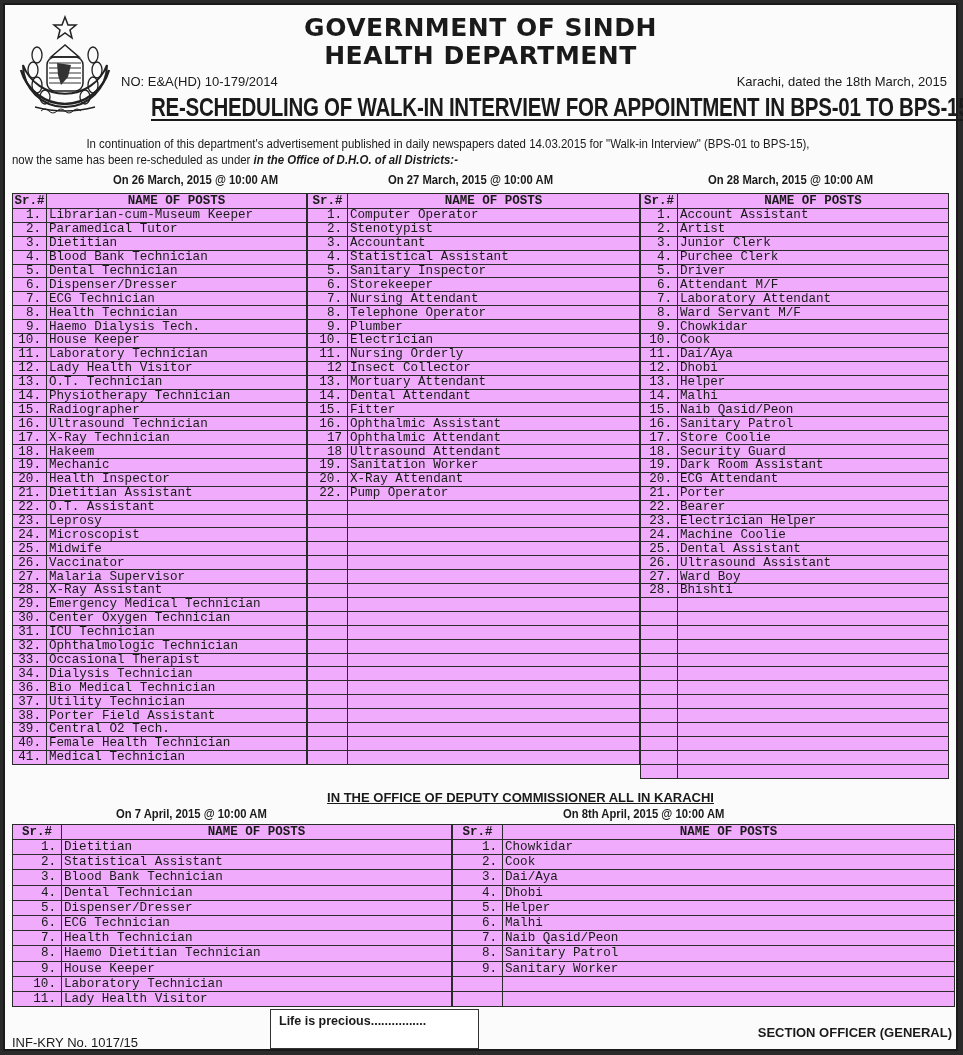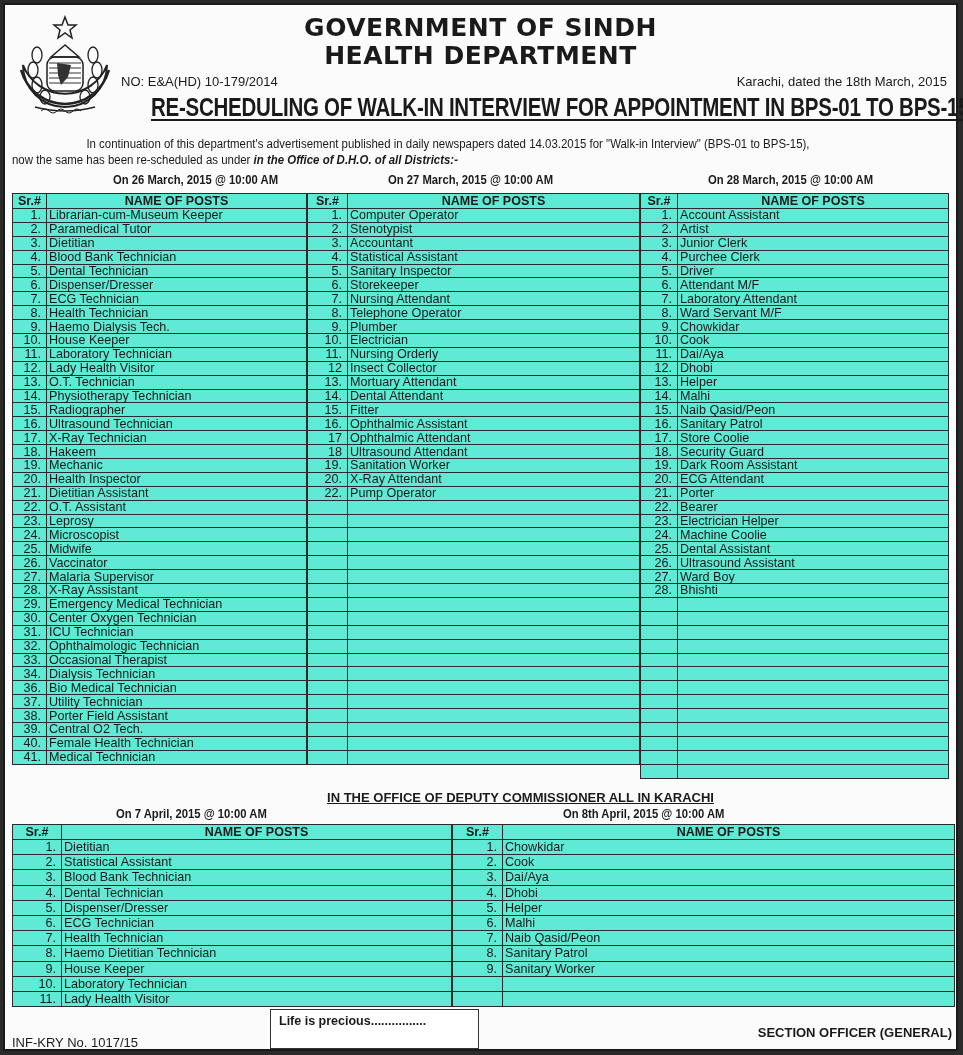--- a/index.html
+++ b/index.html
@@ -26,21 +26,21 @@
     text-decoration: underline; text-underline-offset: 3px; text-decoration-thickness: 2px;
     width: 950px; letter-spacing: -0.3px;
   }
   .intro { position: absolute; left: 7px; top: 131px; width: 945px; font-size: 12.3px; line-height: 16px;
     font-family: "Liberation Sans Narrow", "Liberation Sans", sans-serif; }
   .intro .l1 { padding-left: 80px; white-space: nowrap; transform: scaleX(0.93); transform-origin: left; display:block; }
   .intro .l2 { white-space: nowrap; transform: scaleX(0.93); transform-origin: left; display:block; }
   .intro b { font-style: italic; }
   .date-label { position: absolute; font-weight: bold; font-size: 12.5px; white-space: nowrap;
     transform: scaleX(0.9); transform-origin: left; }
-  table.posts { position: absolute; border-collapse: collapse; font-size: 12.6px; background: #5eead4; }
+  table.posts { position: absolute; border-collapse: collapse; font-size: 12.6px; background: #f0abfc; font-family: Liberation Mono, monospace; }
   table.posts td, table.posts th { border: 1px solid #2b2b2b; height: 13.9px; line-height: 12px; padding: 0; white-space: nowrap; }
   table.posts th { font-weight: bold; font-size: 12.5px; height: 15px; }
   table.posts td.sr { text-align: right; padding-right: 5px; }
   table.posts td.nm { padding-left: 2px; }
   .section-title { position: absolute; left: 0; width: 100%; top: 785px; text-align: center; font-weight: bold; font-size: 13px;
     text-decoration: underline; margin-left: 40px; }
   .footer-left { position: absolute; left: 7px; top: 1030px; font-size: 13px; }
   .slogan { position: absolute; left: 265px; top: 1004px; width: 209px; height: 40px; border: 1.5px solid #333; background: #fff;
     font-weight: bold; font-size: 12.5px; }
   .slogan .a { position: absolute; left: 8px; top: 4px; }

